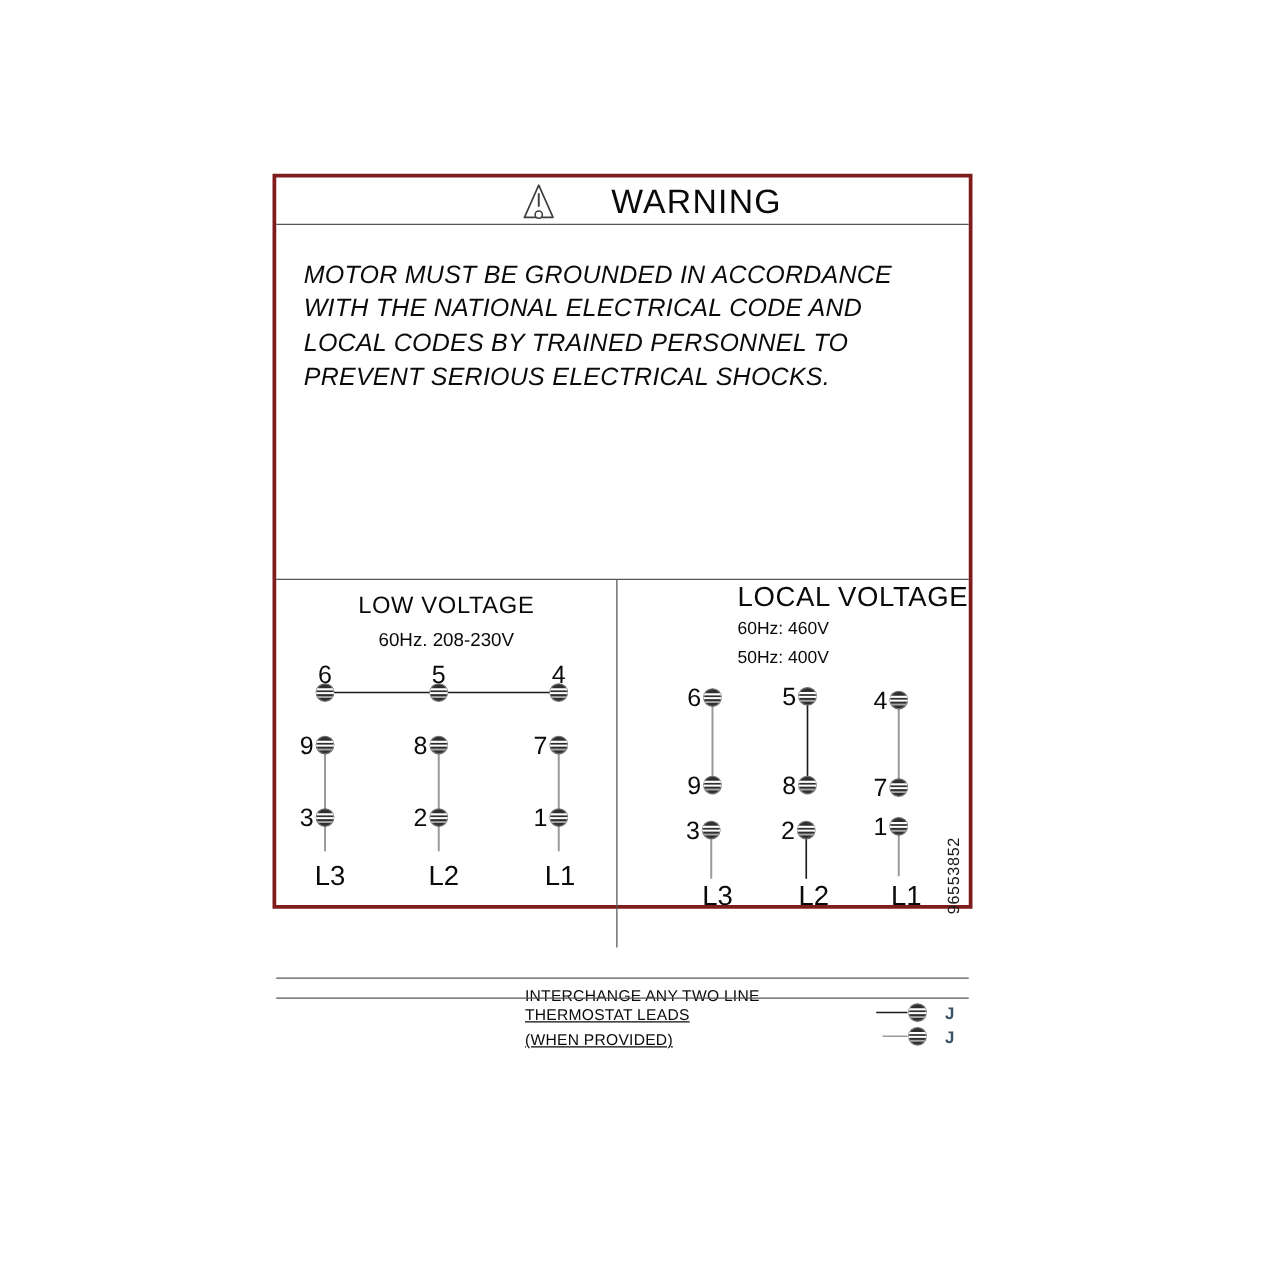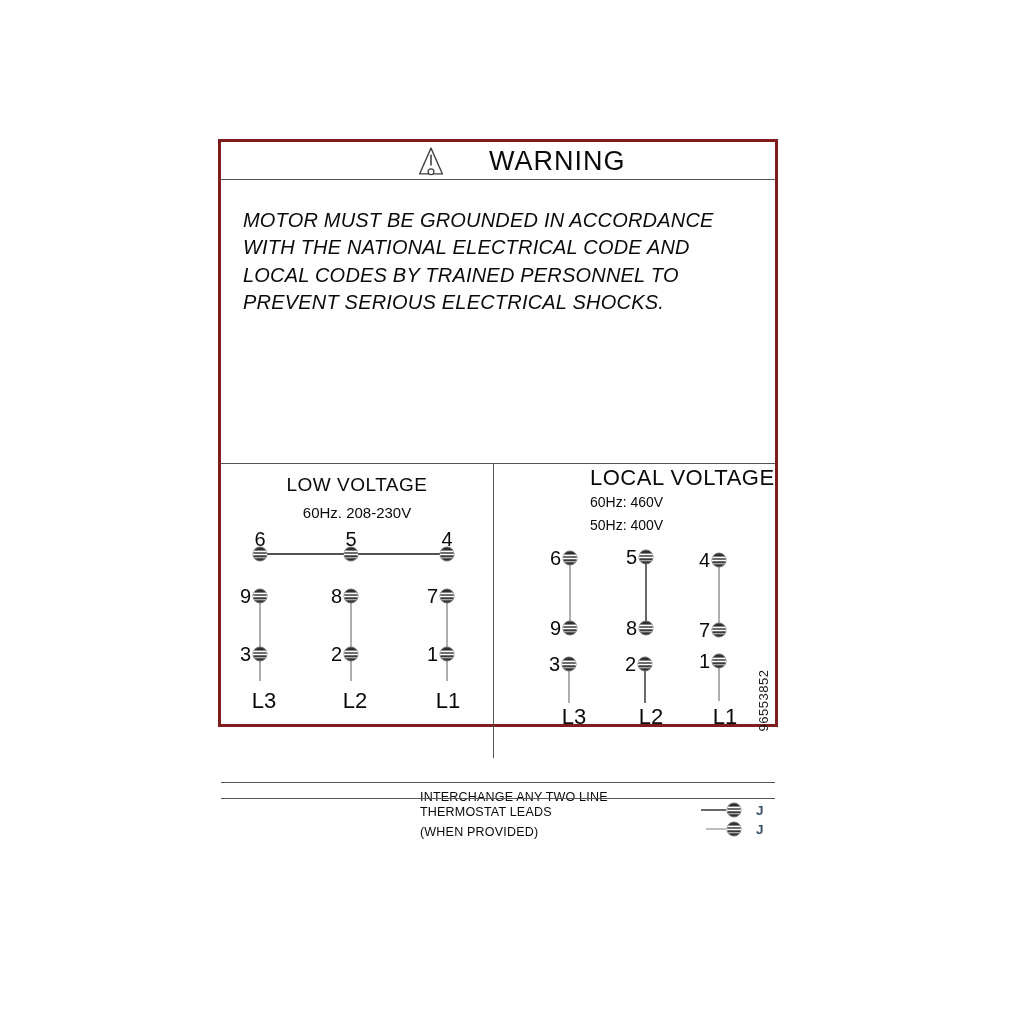--- a/index.html
+++ b/index.html
@@ -35,21 +35,21 @@
   .serial { position:absolute; left:492px; top:229px; width:100px; height:15px;
             transform:rotate(-90deg); font-size:13px; letter-spacing:0.5px;
             text-align:center; color:#1a1a1a; }
 
   
   .note-row1 { position:absolute; left:0; top:616px; width:100%; height:40px;
                border-top:1px solid #555; padding:5px 0 0 199px;margin-top:24px; }
   .note-row2 { position:absolute; left:0; top:656px; width:100%; height:40px;
                border-top:1px solid #555; padding:3px 0 0 199px; }
   .note-line { font-size:12.5px; line-height:19px; letter-spacing:0.2px; }
-  .note-row2 .note-line { line-height:20px; }
+  .note-row2 .note-line { line-height:20px;text-decoration:underline; }
   .wide { word-spacing:4px; }
   .jlead { position:absolute; display:flex; align-items:center; gap:11px; height:18px; }
   .jlead1 { left:478px; top:2px; }
   .jlead2 { left:478px; top:21px; }
   .jlead svg { width:46px; height:18px; }
   .jlead1 .jline { stroke:#1a1a1a; }
   .jlead2 .jline { stroke:#9a9a9a; }
   .jlabel { font-size:13.5px; font-weight:bold; color:#3b5166; }
 </style>
 </head>

